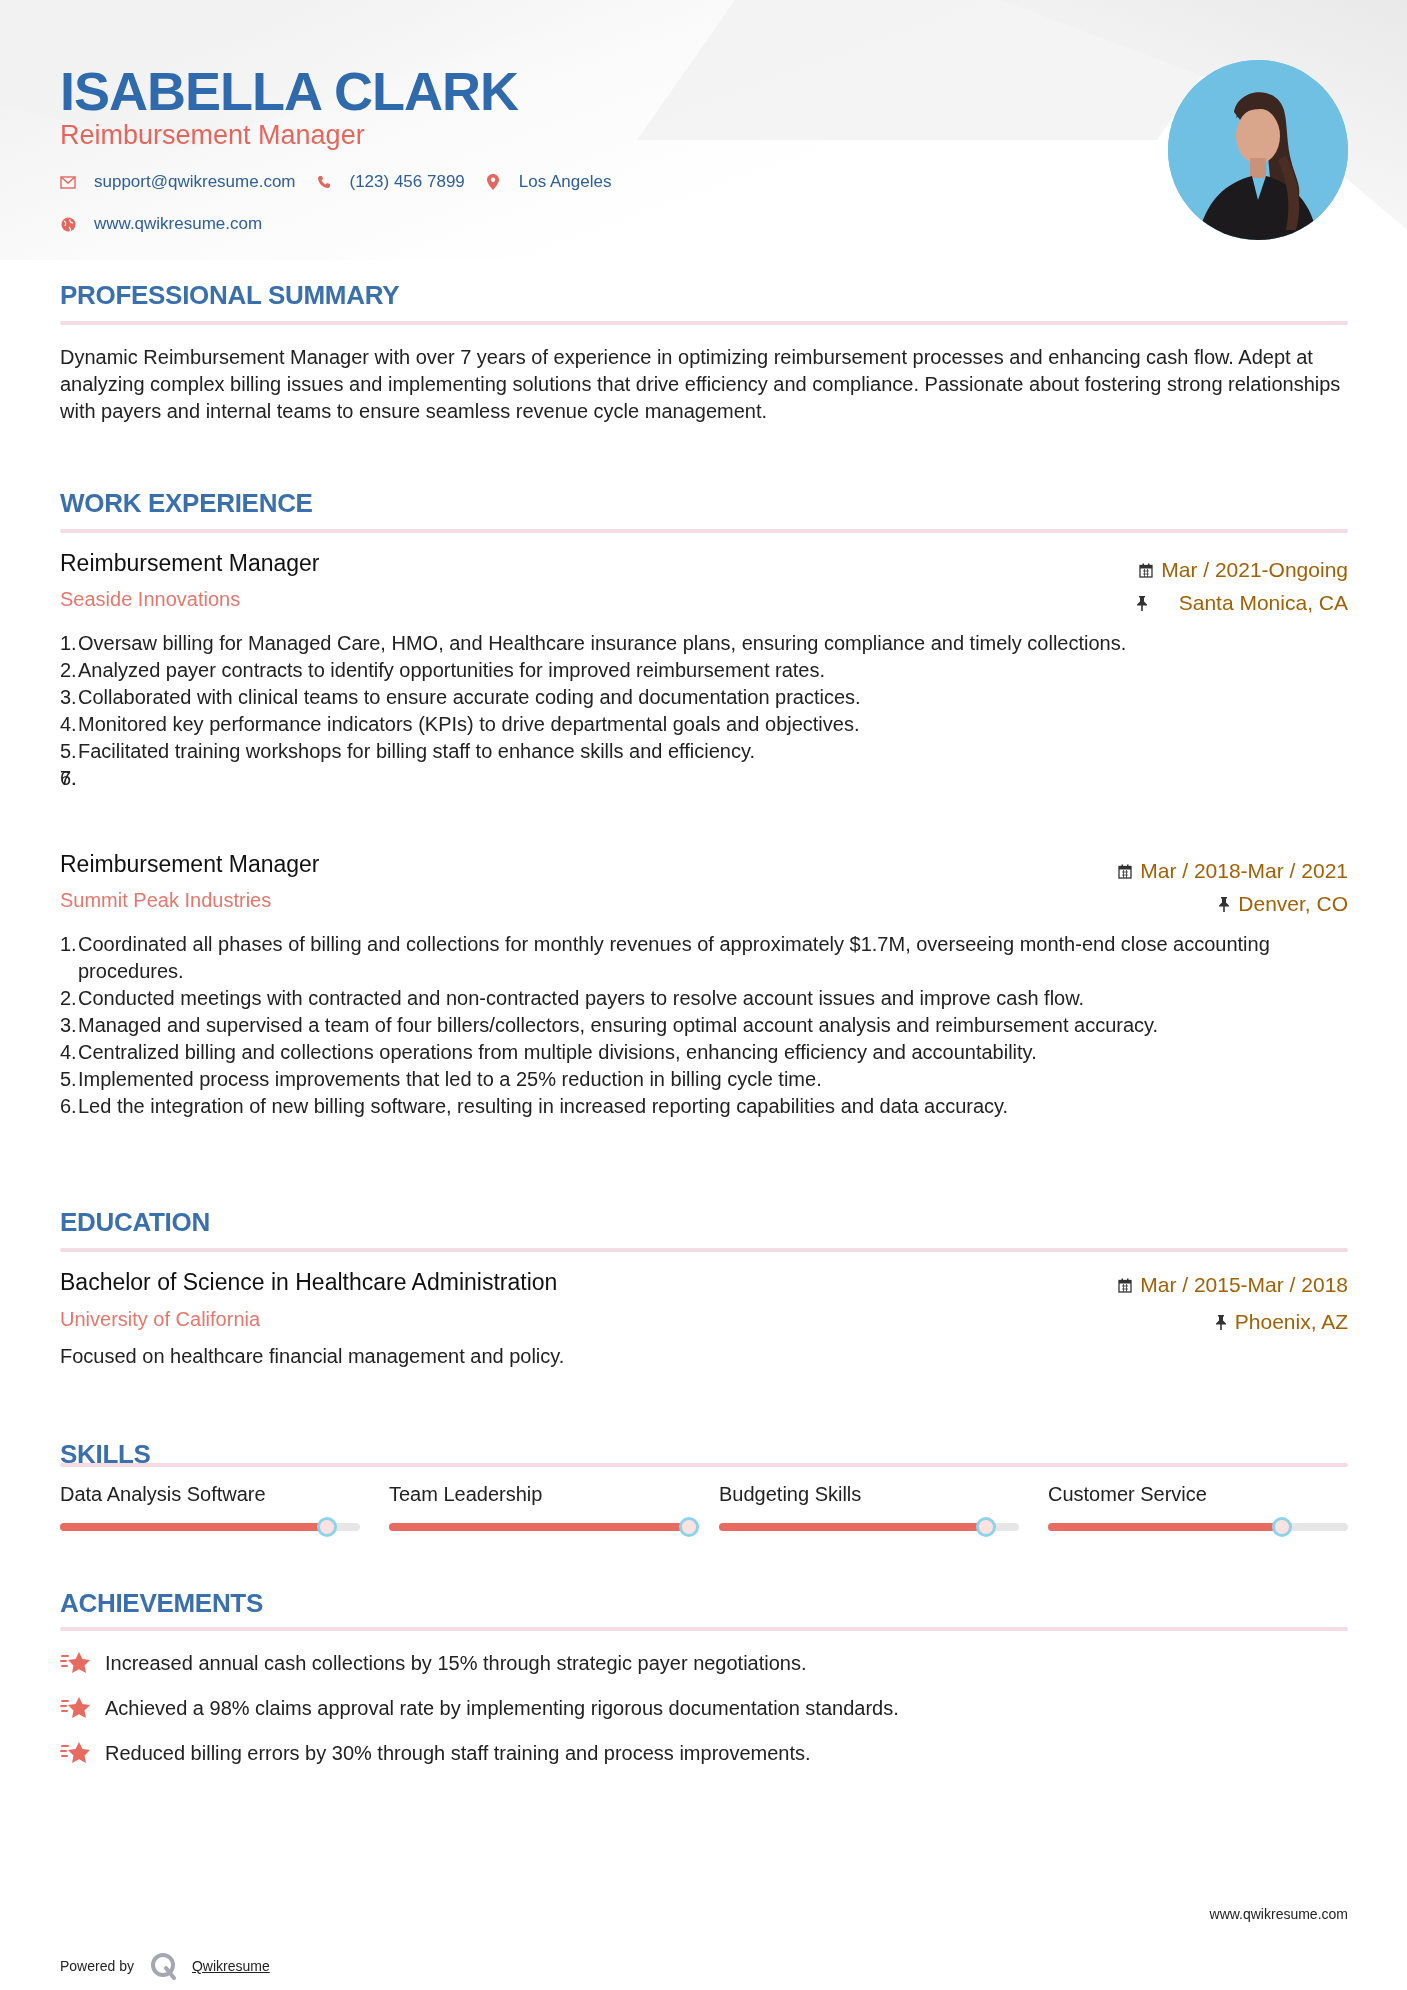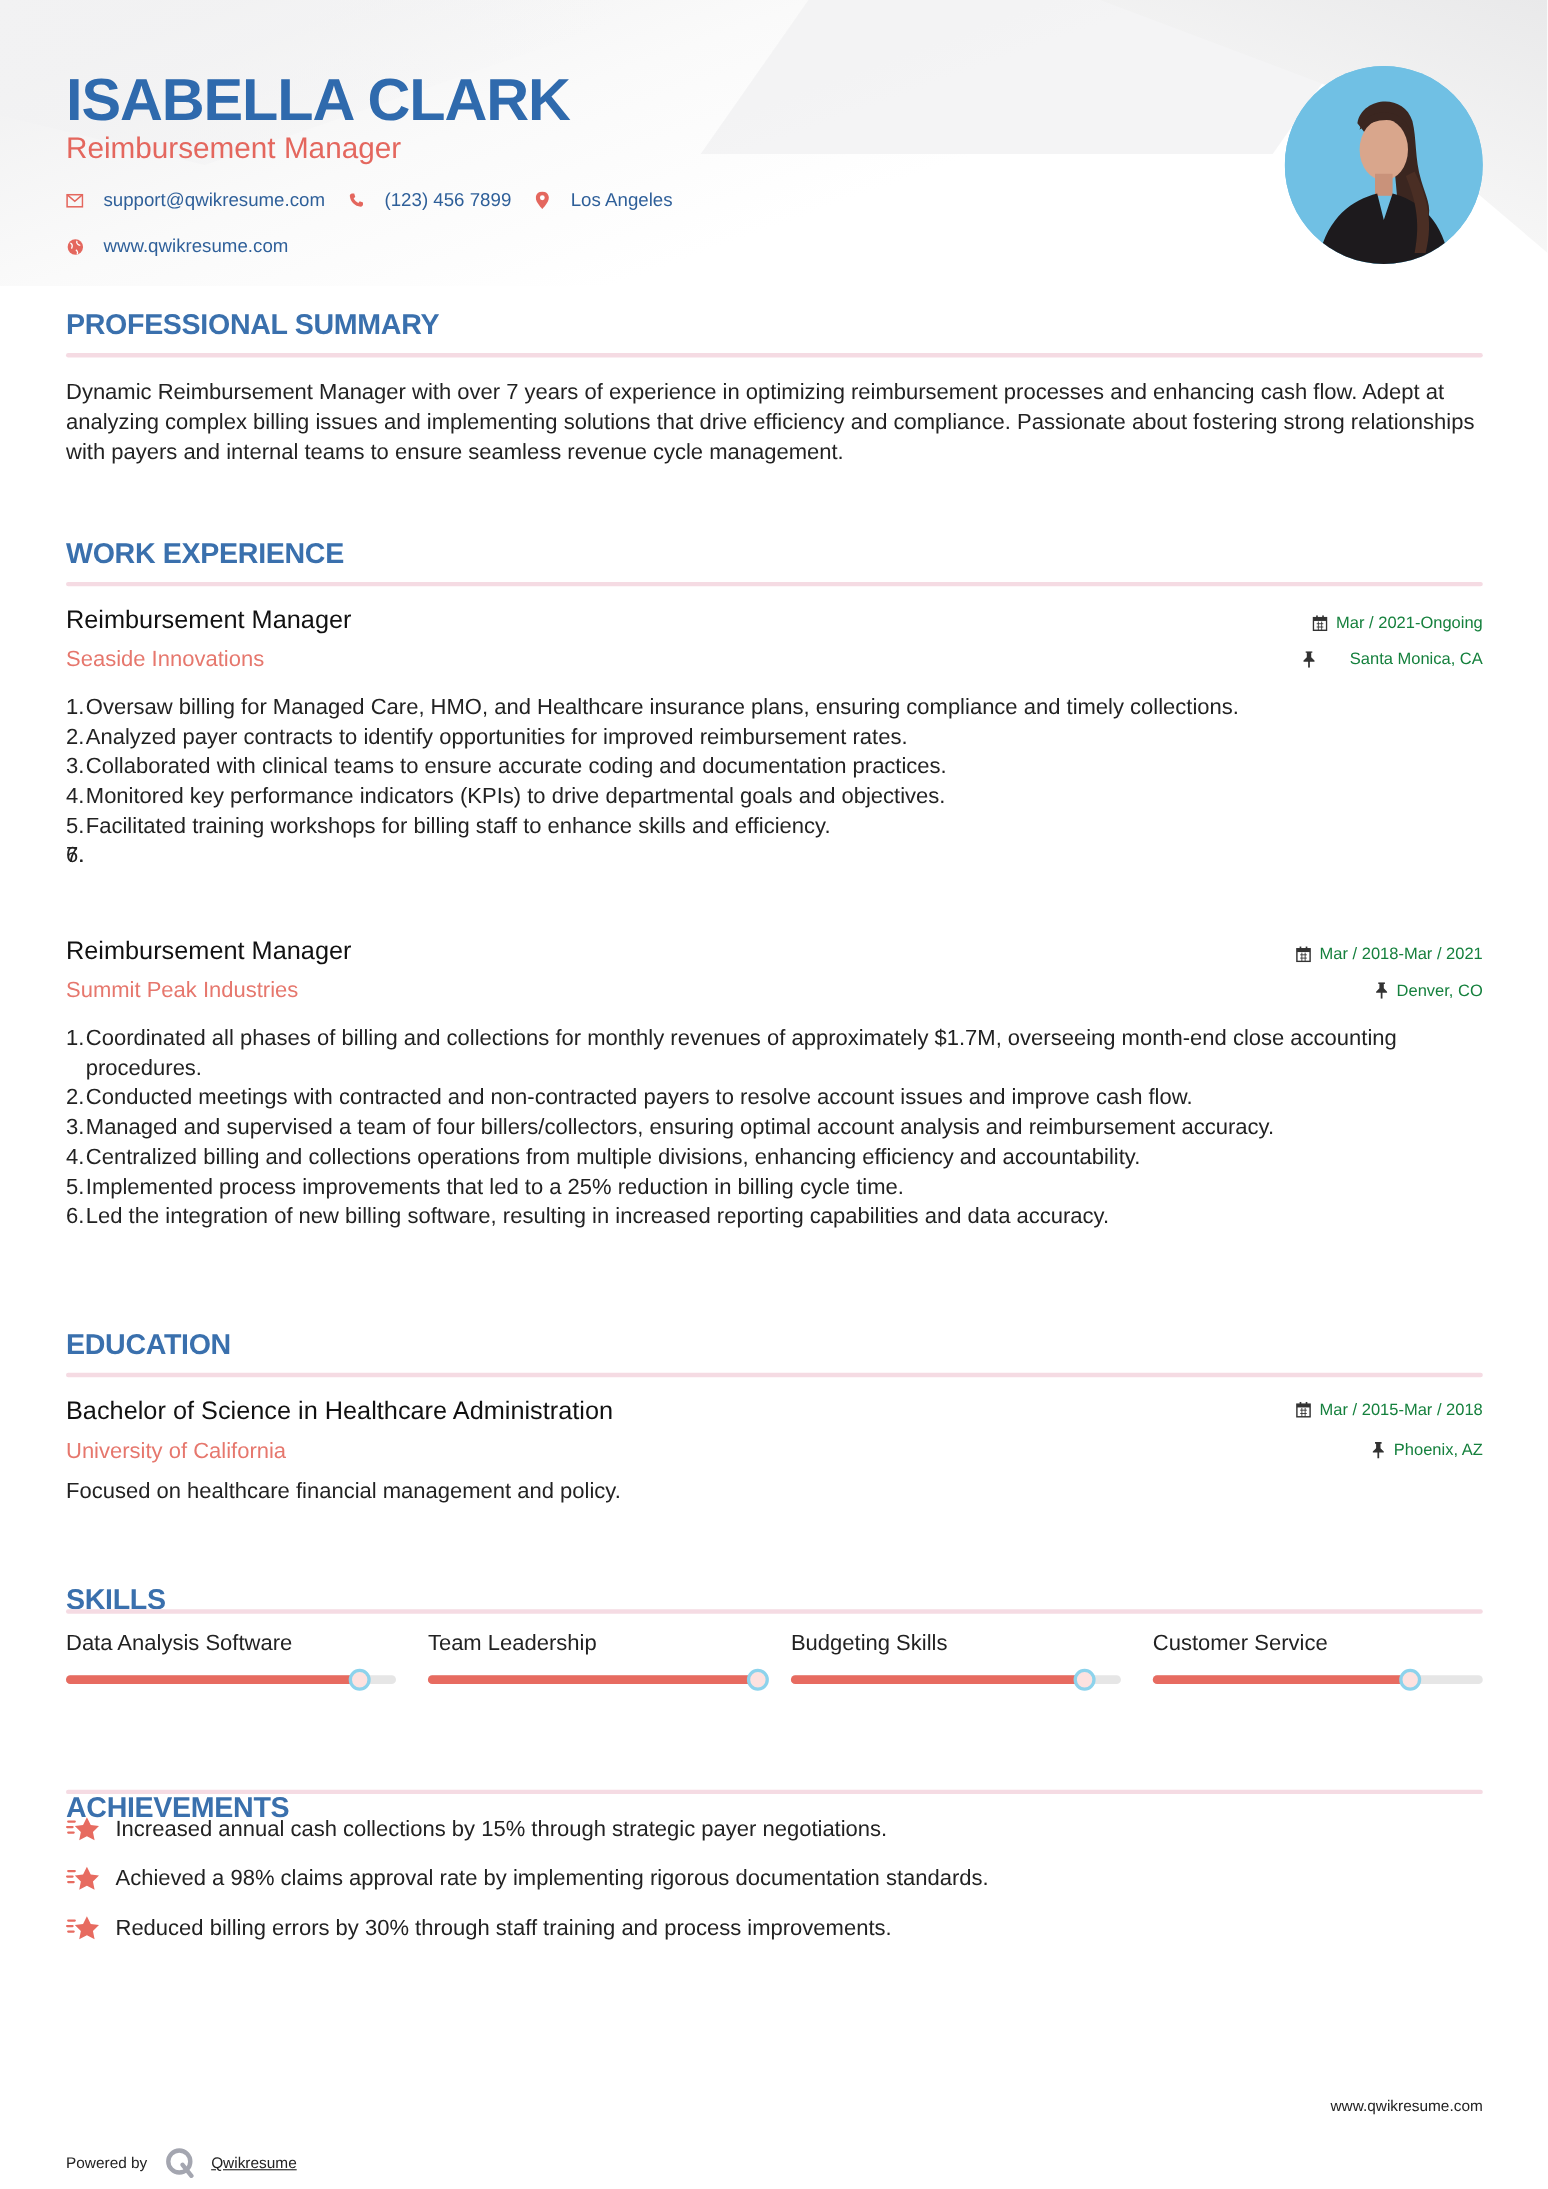--- a/index.html
+++ b/index.html
@@ -41,21 +41,21 @@
     .sec-title { position: absolute; left: 0; font-size: 26px; font-weight: bold;
       color: #3a70ad; letter-spacing: -0.3px; white-space: nowrap; }
     .divider { position: absolute; left: 0; width: 1288px; height: 4px;
       background: #f5dbe3; border-radius: 2px; }
 
     .para { position: absolute; left: 0; width: 1288px; font-size: 20px; line-height: 27px;
       color: #222; }
 
     .job-title { position: absolute; left: 0; font-size: 23px; color: #111; white-space: nowrap; }
     .company { position: absolute; left: 0; font-size: 20px; color: #e6776d; white-space: nowrap; }
-    .meta { position: absolute; right: 0; font-size: 15px; color: #15803d; white-space: nowrap;
+    .meta { position: absolute; right: 0; font-size: 21px; color: #a16207; white-space: nowrap;
       display: flex; align-items: center; }
     .meta .ic { margin-right: 8px; display: inline-flex; }
 
     ol.bullets { position: absolute; left: 0; width: 1288px; list-style: none; }
     ol.bullets li { font-size: 20px; line-height: 27px; color: #222; padding-left: 18px;
       position: relative; }
     ol.bullets li .num { position: absolute; left: 0; top: 0; }
 
     .skill { position: absolute; width: 300px; }
     .skill .lbl { font-size: 20px; color: #222; white-space: nowrap; }
@@ -255,21 +255,21 @@
     </div>
   </div>
   <div class="skill" style="left:988px; top:1483px;">
     <div class="lbl">Customer Service</div>
     <div class="track">
       <div class="fill" style="width:78%;"></div>
       <div class="knob" style="left:78%;"></div>
     </div>
   </div>
 
-  <div class="sec-title" style="top:1588px;margin-top:40px;">ACHIEVEMENTS</div>
+  <div class="sec-title" style="top:1588px;">ACHIEVEMENTS</div>
   <div class="divider" style="top:1627px;"></div>
 
   <div class="ach" style="top:1650px;">
     <span class="ic">
       <svg width="32" height="26" viewBox="0 0 32 26">
           <path d="M2 6 H8 M1 11 H6 M2 16 H7" stroke="#e76b60" stroke-width="2" stroke-linecap="round"></path>
           <path d="M19 2 L22.5 9 L30 10 L24.5 15.5 L26 23 L19 19.3 L12 23 L13.5 15.5 L8 10 L15.5 9 Z" fill="#e76b60"></path>
         </svg>
     </span>
     <span>Increased annual cash collections by 15% through strategic payer negotiations.</span>

